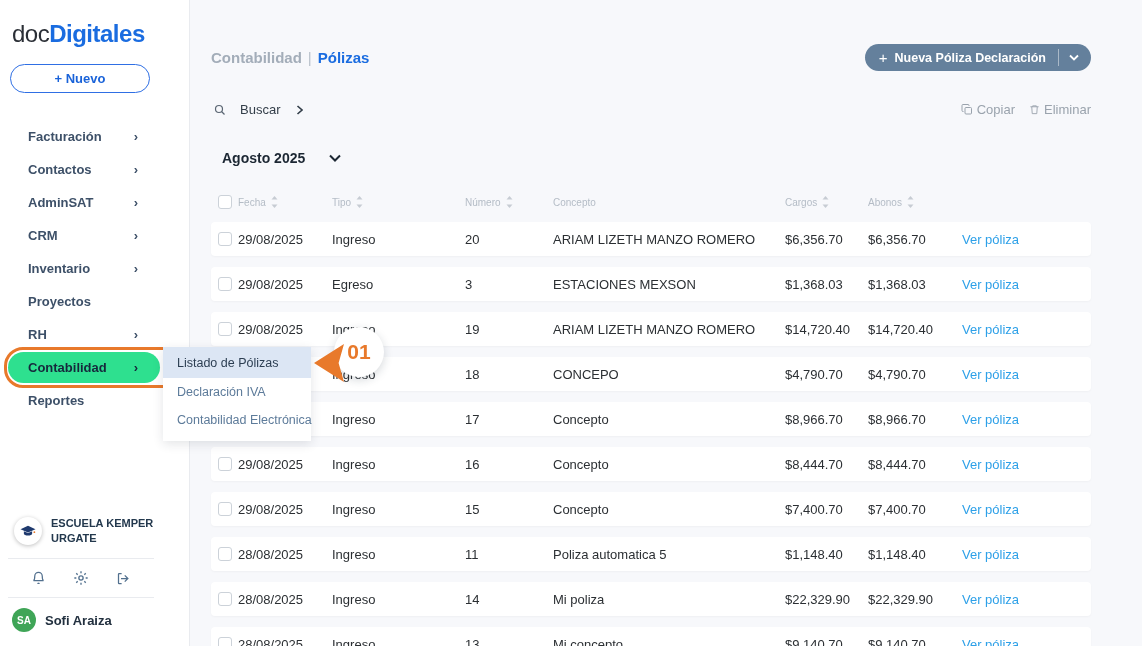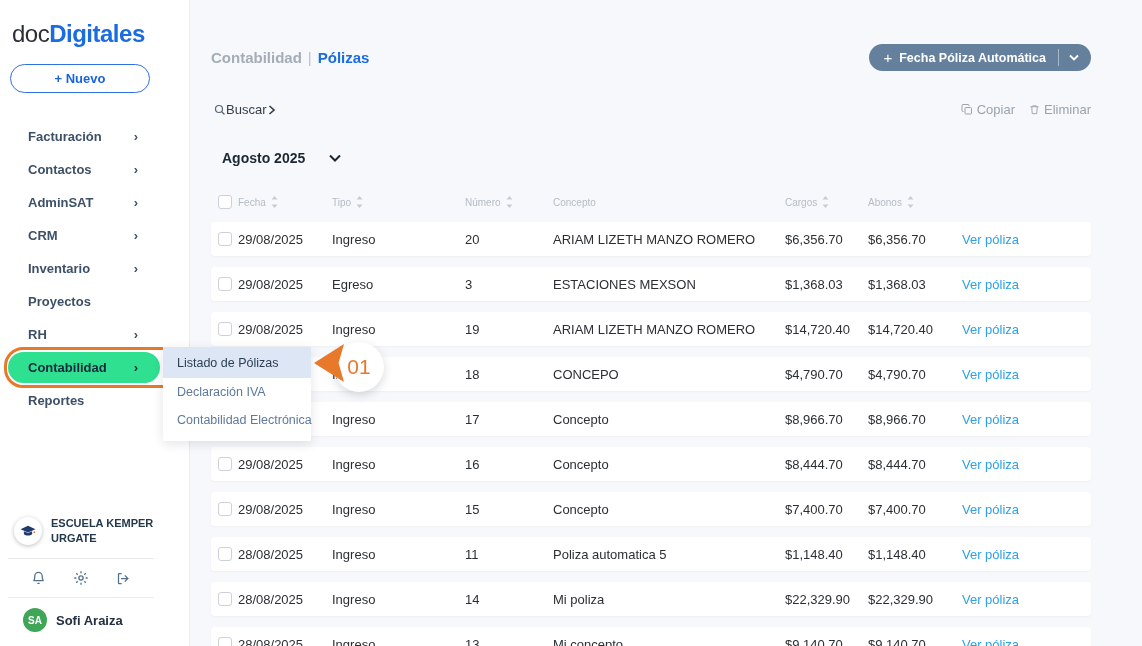--- a/index.html
+++ b/index.html
@@ -33,21 +33,21 @@
     border:3px solid var(--orange);border-radius:19px;pointer-events:none;}
 
   .sidebar-bottom{position:absolute;left:0;bottom:0;width:162px;background:#fff;}
   .company{display:flex;align-items:center;gap:9px;padding:10px 8px 12px 14px;}
   .company-avatar{width:28px;height:28px;border-radius:50%;background:#fff;flex:0 0 28px;
     box-shadow:0 1px 4px rgba(0,0,0,0.25);display:flex;align-items:center;justify-content:center;}
   .company-name{font-size:11px;font-weight:bold;color:#23384d;line-height:1.35;}
   .sb-divider{border:none;border-top:1px solid #e9ebef;margin:0 8px;}
   .icon-row{display:flex;justify-content:space-around;align-items:center;padding:11px 18px;}
   .icon-btn{background:none;border:none;cursor:pointer;display:flex;align-items:center;color:#52708e;}
-  .user-row{display:flex;align-items:center;gap:9px;padding:10px 8px 14px 12px;margin-left:11px;}
+  .user-row{display:flex;align-items:center;gap:9px;padding:10px 8px 14px 12px;}
   .user-avatar{width:24px;height:24px;border-radius:50%;background:#3fa557;color:#fff;
     font-size:10px;font-weight:bold;display:flex;align-items:center;justify-content:center;}
   .user-name{font-size:13px;font-weight:bold;color:#22303f;}
 
   
   .main{position:absolute;left:163px;top:0;width:979px;height:646px;padding:0 0 0 48px;}
   .content{width:880px;}
   .header-bar{display:flex;justify-content:space-between;align-items:center;padding-top:44px;}
   .breadcrumb{font-size:15px;font-weight:bold;}
   .crumb-section{color:#a3adb9;}
@@ -55,21 +55,21 @@
   .crumb-page{color:var(--accent);}
   .primary-btn{display:flex;align-items:center;height:27px;background:var(--slate-btn);
     border:none;border-radius:14px;color:#fff;cursor:pointer;padding:0;}
   .primary-btn .main-part{display:flex;align-items:center;gap:7px;padding:0 12px 0 14px;
     font-size:12.5px;font-weight:bold;color:#fff;}
   .primary-btn .plus{font-size:15px;font-weight:normal;}
   .primary-btn .split{width:1px;height:17px;background:rgba(255,255,255,0.45);}
   .primary-btn .dd-part{padding:0 12px 0 10px;display:flex;align-items:center;}
 
   .toolbar{display:flex;justify-content:space-between;align-items:center;margin-top:31px;}
-  .search{display:flex;align-items:center;gap:0;background:none;border:none;cursor:pointer;
+  .search{display:flex;align-items:center;gap:14px;background:none;border:none;cursor:pointer;
     font-size:13px;color:#333e49;margin-left:3px;}
   .search .chev{margin-left:2px;}
   .tool-actions{display:flex;align-items:center;gap:14px;}
   .tool-btn{display:flex;align-items:center;gap:4px;background:none;border:none;cursor:pointer;
     font-size:13px;color:#9aa3ad;}
 
   .month-row{display:flex;align-items:center;gap:24px;margin-top:33px;margin-left:11px;}
   .month-label{font-size:14px;font-weight:bold;color:#1c2733;text-align:center;}
   .month-chev{cursor:pointer;display:flex;align-items:center;}
 
@@ -89,24 +89,24 @@
   
   .submenu{position:absolute;left:163px;top:347px;width:148px;background:#fff;z-index:5;
     box-shadow:0 3px 10px rgba(30,45,60,0.12);padding-bottom:7px;}
   .submenu-item{height:28px;display:flex;align-items:center;padding-left:14px;font-size:12.5px;
     color:var(--submenu-text);cursor:pointer;white-space:nowrap;}
   .submenu-item.active{height:31px;background:var(--submenu-active-bg);color:#2c3e52;}
 
   
   .callout-arrow{position:absolute;left:314px;top:344px;width:30px;height:38px;z-index:9;
     background:var(--orange);clip-path:polygon(0 50%,100% 0,82% 50%,100% 100%);}
-  .callout-circle{position:absolute;left:334px;top:342px;width:50px;height:50px;z-index:8;
+  .callout-circle{position:absolute;left:334px;top:327px;width:50px;height:50px;z-index:8;
     background:#fff;border-radius:50%;box-shadow:0 3px 10px rgba(30,45,60,0.18);
     display:flex;align-items:center;justify-content:center;
-    color:var(--orange);font-size:21px;font-weight:normal;}
+    color:var(--orange);font-size:21px;font-weight:bold;}
 </style>
 </head>
 <body>
 
 <aside class="sidebar">
   <div class="logo">
     <span class="doc">doc</span><span class="digitales">Digitales</span>
   </div>
   <button class="new-btn">+ Nuevo</button>
 
@@ -218,21 +218,21 @@
 
 <main class="main">
   <div class="content">
     <div class="header-bar">
       <div class="breadcrumb">
         <span class="crumb-section">Contabilidad</span><span class="crumb-sep">|</span><span class="crumb-page">Pólizas</span>
       </div>
       <button class="primary-btn">
         <span class="main-part">
           <span class="plus">+</span>
-          <span>Fecha Póliza Automática</span>
+          <span>Nueva Póliza Declaración</span>
         </span>
         <span class="split"></span>
         <span class="dd-part">
           <svg width="10" height="7" viewBox="0 0 10 7" fill="none" stroke="#fff" stroke-width="1.8">
               <path d="M1 1.5 5 5.5 9 1.5"></path>
             </svg>
         </span>
       </button>
     </div>
 

